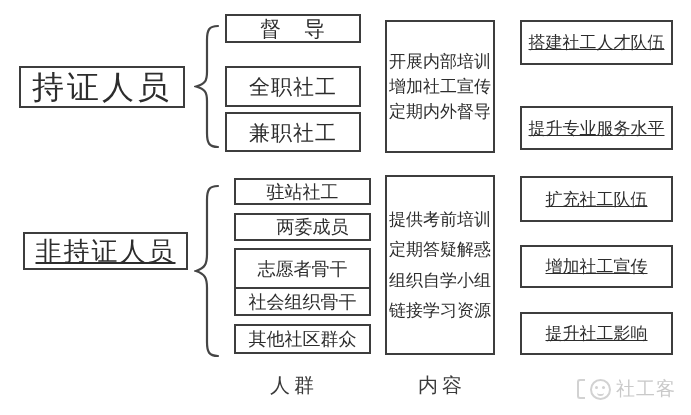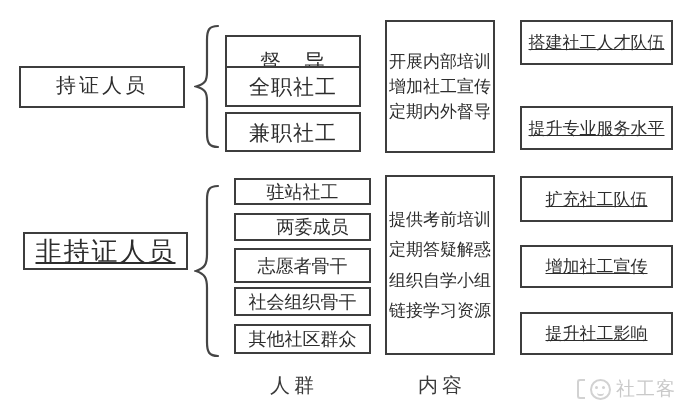--- a/index.html
+++ b/index.html
@@ -15,21 +15,21 @@
     position:absolute;
     box-sizing:border-box;
     border:2px solid #3d3d3d;
     background:#fff;
     display:flex;
     align-items:center;
     justify-content:center;
     text-align:center;
     line-height:1;
   }
-  .cat{font-size:20px;letter-spacing:3px;font-family:Liberation Mono, monospace;}
+  .cat{font-size:32px;letter-spacing:3px;}
   .cat2{font-size:26px;letter-spacing:2px;}
   .member1{left:225px;width:136px;font-size:21px;letter-spacing:1px;}
   .member2{left:234px;width:137px;font-size:18px;}
   .content-box{
     flex-direction:column;
     justify-content:space-around;
     padding:27px 2px;
     font-size:17px;
   }
   .content-box span{display:block;}
@@ -87,21 +87,21 @@
 <div class="stage">
 
   <div class="box cat" style="left:19px;top:66px;width:166px;height:42px;">
     <span>持证人员</span>
   </div>
 
   <svg class="brace" style="left:194px;top:24px;" width="26" height="125" viewBox="0 0 26 125">
     <path d="M 24,2 C 15,2 13,6 13,16 L 13,48 C 13,57 11,60 2,62.5 C 11,65 13,68 13,77 L 13,109 C 13,119 15,123 24,123" fill="none" stroke="#454545" stroke-width="2.2" stroke-linecap="round"></path>
   </svg>
 
-  <div class="box member1" style="top:35px;height:53px;">
+  <div class="box member1" style="top:14px;height:29px;">
     <span>督　导</span>
   </div>
   <div class="box member1" style="top:66px;height:41px;">
     <span>全职社工</span>
   </div>
   <div class="box member1" style="top:112px;height:40px;">
     <span>兼职社工</span>
   </div>
 
   <div class="box content-box" style="left:385px;top:20px;width:110px;height:133px;">
@@ -124,21 +124,21 @@
   <svg class="brace" style="left:194px;top:184px;" width="26" height="174" viewBox="0 0 26 174">
     <path d="M 24,2 C 15,2 13,6 13,16 L 13,70 C 13,80 11,84 2,87 C 11,90 13,94 13,104 L 13,158 C 13,168 15,172 24,172" fill="none" stroke="#454545" stroke-width="2.2" stroke-linecap="round"></path>
   </svg>
 
   <div class="box member2" style="top:178px;height:27px;">
     <span>驻站社工</span>
   </div>
   <div class="box member2" style="top:213px;height:28px;padding-left:20px;">
     <span>两委成员</span>
   </div>
-  <div class="box member2" style="top:248px;height:35px;">
+  <div class="box member2" style="top:248px;height:41px;">
     <span>志愿者骨干</span>
   </div>
   <div class="box member2" style="top:287px;height:29px;">
     <span>社会组织骨干</span>
   </div>
   <div class="box member2" style="top:324px;height:30px;">
     <span>其他社区群众</span>
   </div>
 
   <div class="box content-box" style="left:385px;top:175px;width:110px;height:180px;">

